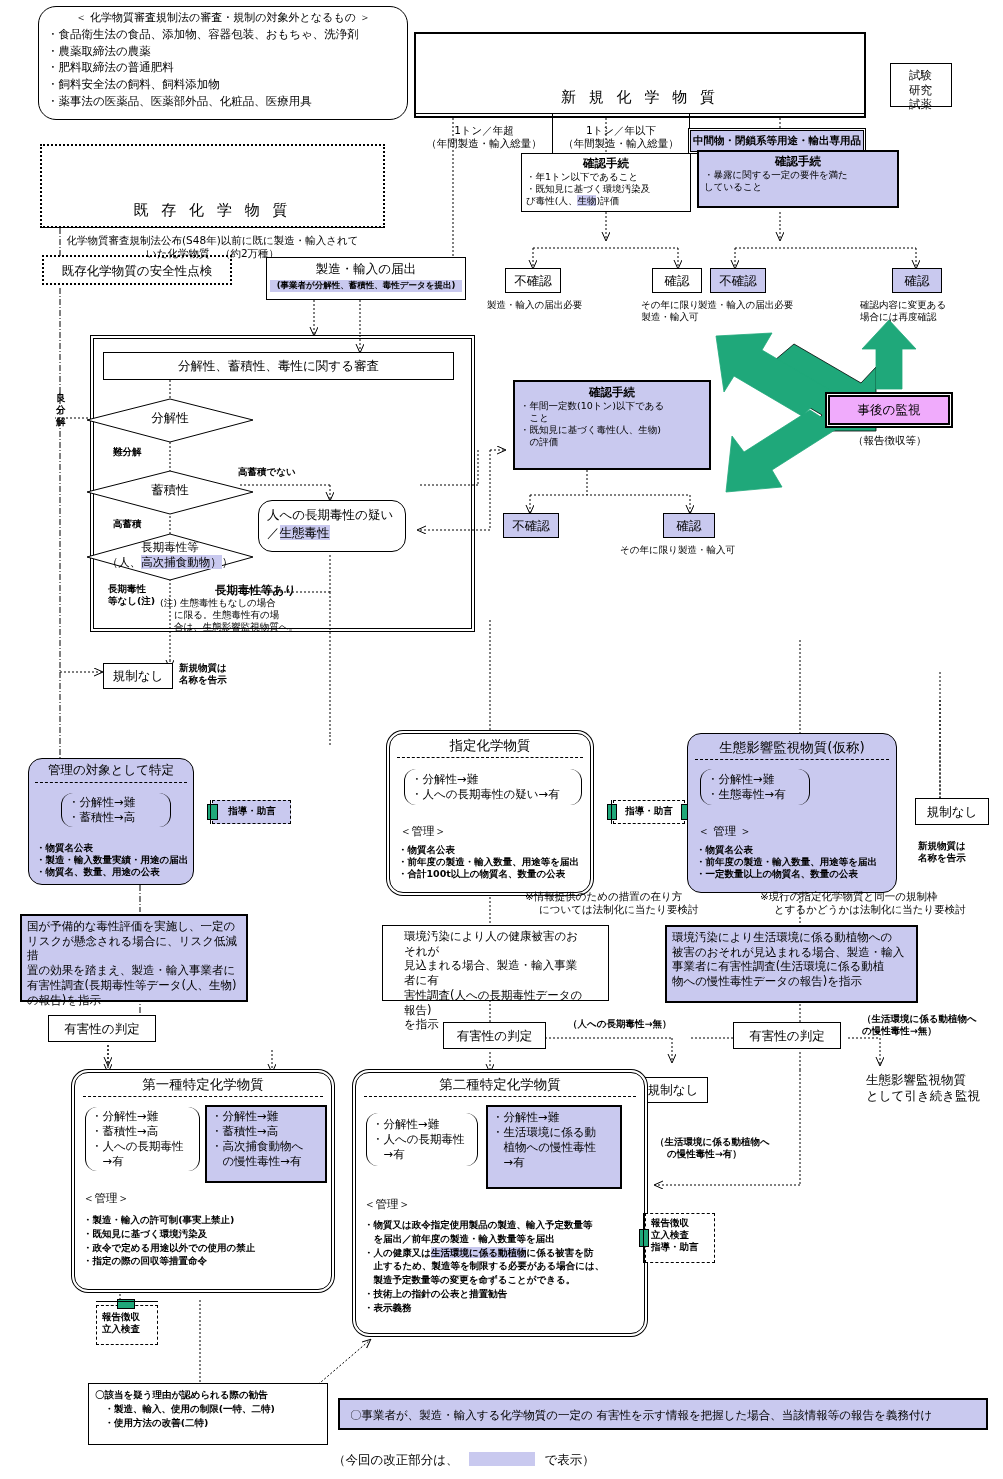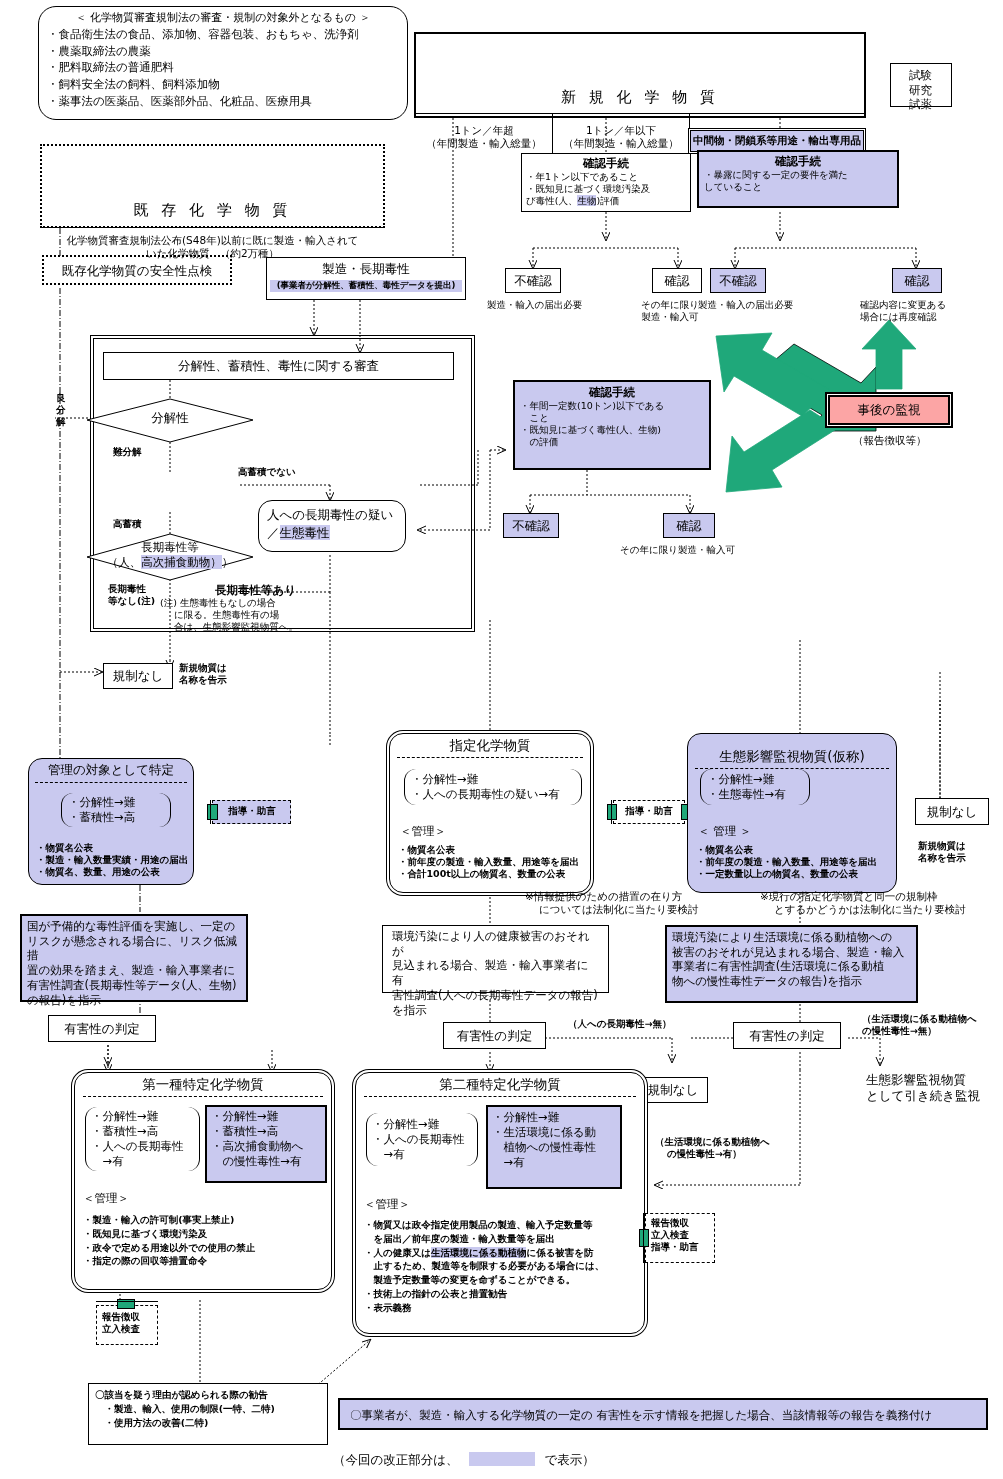--- a/index.html
+++ b/index.html
@@ -192,21 +192,21 @@
     <div class="tc sp t15" style="height:33px;line-height:33px;border-bottom:1px solid #000;">既 存 化 学 物 質</div>
     <div class="tc t10 lh" style="padding-top:6px;">
       <div>化学物質審査規制法公布(S48年)以前に既に製造・輸入されて</div>
       <div>いた化学物質　（約2万種）</div>
     </div>
   </div>
 
   <div class="abs t12 tc" style="left:42px;top:255px;width:190px;height:30px;border:2px dotted #000;line-height:27px;"><span>既存化学物質の安全性点検</span></div>
 
   <div class="abs bx" style="left:266px;top:257px;width:200px;height:43px;">
-    <div class="tc t12" style="padding-top:3px;">製造・長期毒性</div>
+    <div class="tc t12" style="padding-top:3px;">製造・輸入の届出</div>
     <div class="tc t8 b lav nb" style="margin:2px 3px 0 3px;">(事業者が分解性、蓄積性、毒性データを提出)</div>
   </div>
 
   <div class="abs bx t9 lh" style="left:521px;top:153px;width:170px;height:59px;padding:2px 4px;">
     <div class="tc b t11">確認手続</div>
     <div>・年1トン以下であること</div>
     <div><span>・既知見に基づく環境汚染及</span></div>
     <div>び毒性(人、<span class="hl">生物</span>)評価</div>
   </div>
 
@@ -243,20 +243,26 @@
       </svg>
     <div class="abs tc t12" style="left:0;top:12px;width:170px;">分解性</div>
   </div>
   <div class="abs t9 b lh" style="left:56px;top:392px;width:12px;">
     <div>良</div>
     <div>分</div>
     <div>解</div>
   </div>
   <div class="abs t9 b" style="left:113px;top:446px;">難分解</div>
 
+  <div class="abs" style="left:85px;top:470px;width:170px;height:45px;">
+    <svg width="170" height="45">
+        <polygon points="85,1 168,22 85,44 2,22" fill="#fff" stroke="#000" stroke-width="1"></polygon>
+      </svg>
+    <div class="abs tc t12" style="left:0;top:12px;width:170px;">蓄積性</div>
+  </div>
   <div class="abs t9 b" style="left:238px;top:466px;">高蓄積でない</div>
   <div class="abs t9 b" style="left:113px;top:518px;">高蓄積</div>
 
   <div class="abs" style="left:85px;top:533px;width:170px;height:48px;">
     <svg width="170" height="48">
         <polygon points="85,1 168,24 85,47 2,24" fill="#fff" stroke="#000" stroke-width="1"></polygon>
       </svg>
     <div class="abs tc t11 lh" style="left:0;top:7px;width:170px;">
       <div>長期毒性等</div>
       <div><span>（人、</span><span class="hl">高次捕食動物）</span>）</div>
@@ -289,21 +295,21 @@
     <div>・年間一定数(10トン)以下である</div>
     <div>　こと</div>
     <div>・既知見に基づく毒性(人、生物)</div>
     <div>　の評価</div>
   </div>
 
   <div class="abs lav1 tc t12" style="left:503px;top:513px;width:56px;height:25px;line-height:23px;"><span>不確認</span></div>
   <div class="abs lav1 tc t12" style="left:663px;top:513px;width:52px;height:25px;line-height:23px;"><span>確認</span></div>
   <div class="abs t9" style="left:620px;top:544px;">その年に限り製造・輸入可</div>
 
-  <div class="abs tc t12" style="left:828px;top:395px;width:122px;height:30px;background:#fca5a5;border:2px solid #000;box-shadow:0 0 0 1px #fff,0 0 0 3px #000;line-height:26px;">
+  <div class="abs tc t12" style="left:828px;top:395px;width:122px;height:30px;background:#f0abfc;border:2px solid #000;box-shadow:0 0 0 1px #fff,0 0 0 3px #000;line-height:26px;">
     <span>事後の監視</span>
   </div>
   <div class="abs t10" style="left:853px;top:434px;">（報告徴収等）</div>
 
   <div class="abs rndl t10" style="left:28px;top:758px;width:166px;height:127px;padding:3px 6px;">
     <div class="tc t12" style="border-bottom:1px dashed #000;padding-bottom:3px;">管理の対象として特定</div>
     <div class="abs" style="left:32px;top:34px;width:110px;border-left:1px solid #000;border-right:1px solid #000;border-radius:12px;padding:2px 6px;">
       <div class="t11">・分解性→難</div>
       <div class="t11">・蓄積性→高</div>
     </div>
@@ -337,21 +343,21 @@
 
   <div class="abs" style="left:604px;top:800px;width:90px;height:24px;">
     <div class="abs" style="left:9px;top:0;width:72px;height:24px;border:1px dashed #000;background:#fff;"></div>
     <div class="abs grn" style="left:3px;top:4px;width:10px;height:16px;"></div>
     <div class="abs grn" style="left:77px;top:4px;width:10px;height:16px;"></div>
     <div class="abs" style="left:7px;top:0;width:1px;height:24px;background:#000;"></div>
     <div class="abs" style="left:83px;top:0;width:1px;height:24px;background:#000;"></div>
     <div class="abs t9 b tc" style="left:14px;top:5px;width:62px;">指導・助言</div>
   </div>
 
-  <div class="abs rndl t10" style="left:687px;top:733px;width:210px;height:160px;padding:14px 7px;">
+  <div class="abs rndl t10" style="left:687px;top:733px;width:210px;height:160px;padding:5px 7px;">
     <div class="tc t13" style="border-bottom:1px dashed #000;padding-bottom:2px;">生態影響監視物質(仮称)</div>
     <div class="abs" style="left:12px;top:35px;width:110px;border-left:1px solid #000;border-right:1px solid #000;border-radius:12px;padding:3px 6px;">
       <div class="t11">・分解性→難</div>
       <div class="t11">・生態毒性→有</div>
     </div>
     <div class="abs t11" style="left:10px;top:90px;">＜ 管理 ＞</div>
     <div class="abs t9 b lh" style="left:8px;top:110px;width:200px;">
       <div>・物質名公表</div>
       <div>・前年度の製造・輸入数量、用途等を届出</div>
       <div>・一定数量以上の物質名、数量の公表</div>
@@ -374,21 +380,21 @@
   </div>
 
   <div class="abs lavb t11 lh" style="left:20px;top:914px;width:228px;height:88px;padding:3px 5px;">
     <div>国が予備的な毒性評価を実施し、一定の</div>
     <div>リスクが懸念される場合に、リスク低減措</div>
     <div>置の効果を踏まえ、製造・輸入事業者に</div>
     <div>有害性調査(長期毒性等データ(人、生物)</div>
     <div>の報告)を指示</div>
   </div>
 
-  <div class="abs bx t11 lh" style="left:382px;top:925px;width:227px;height:68px;padding:3px 9px;">
+  <div class="abs bx t11 lh" style="left:382px;top:925px;width:227px;height:76px;padding:3px 21px;">
     <div>環境汚染により人の健康被害のおそれが</div>
     <div>見込まれる場合、製造・輸入事業者に有</div>
     <div>害性調査(人への長期毒性データの報告)</div>
     <div>を指示</div>
   </div>
 
   <div class="abs lavb t11 lh" style="left:665px;top:925px;width:253px;height:78px;padding:3px 5px;">
     <div>環境汚染により生活環境に係る動植物への</div>
     <div>被害のおそれが見込まれる場合、製造・輸入</div>
     <div>事業者に有害性調査(生活環境に係る動植</div>

